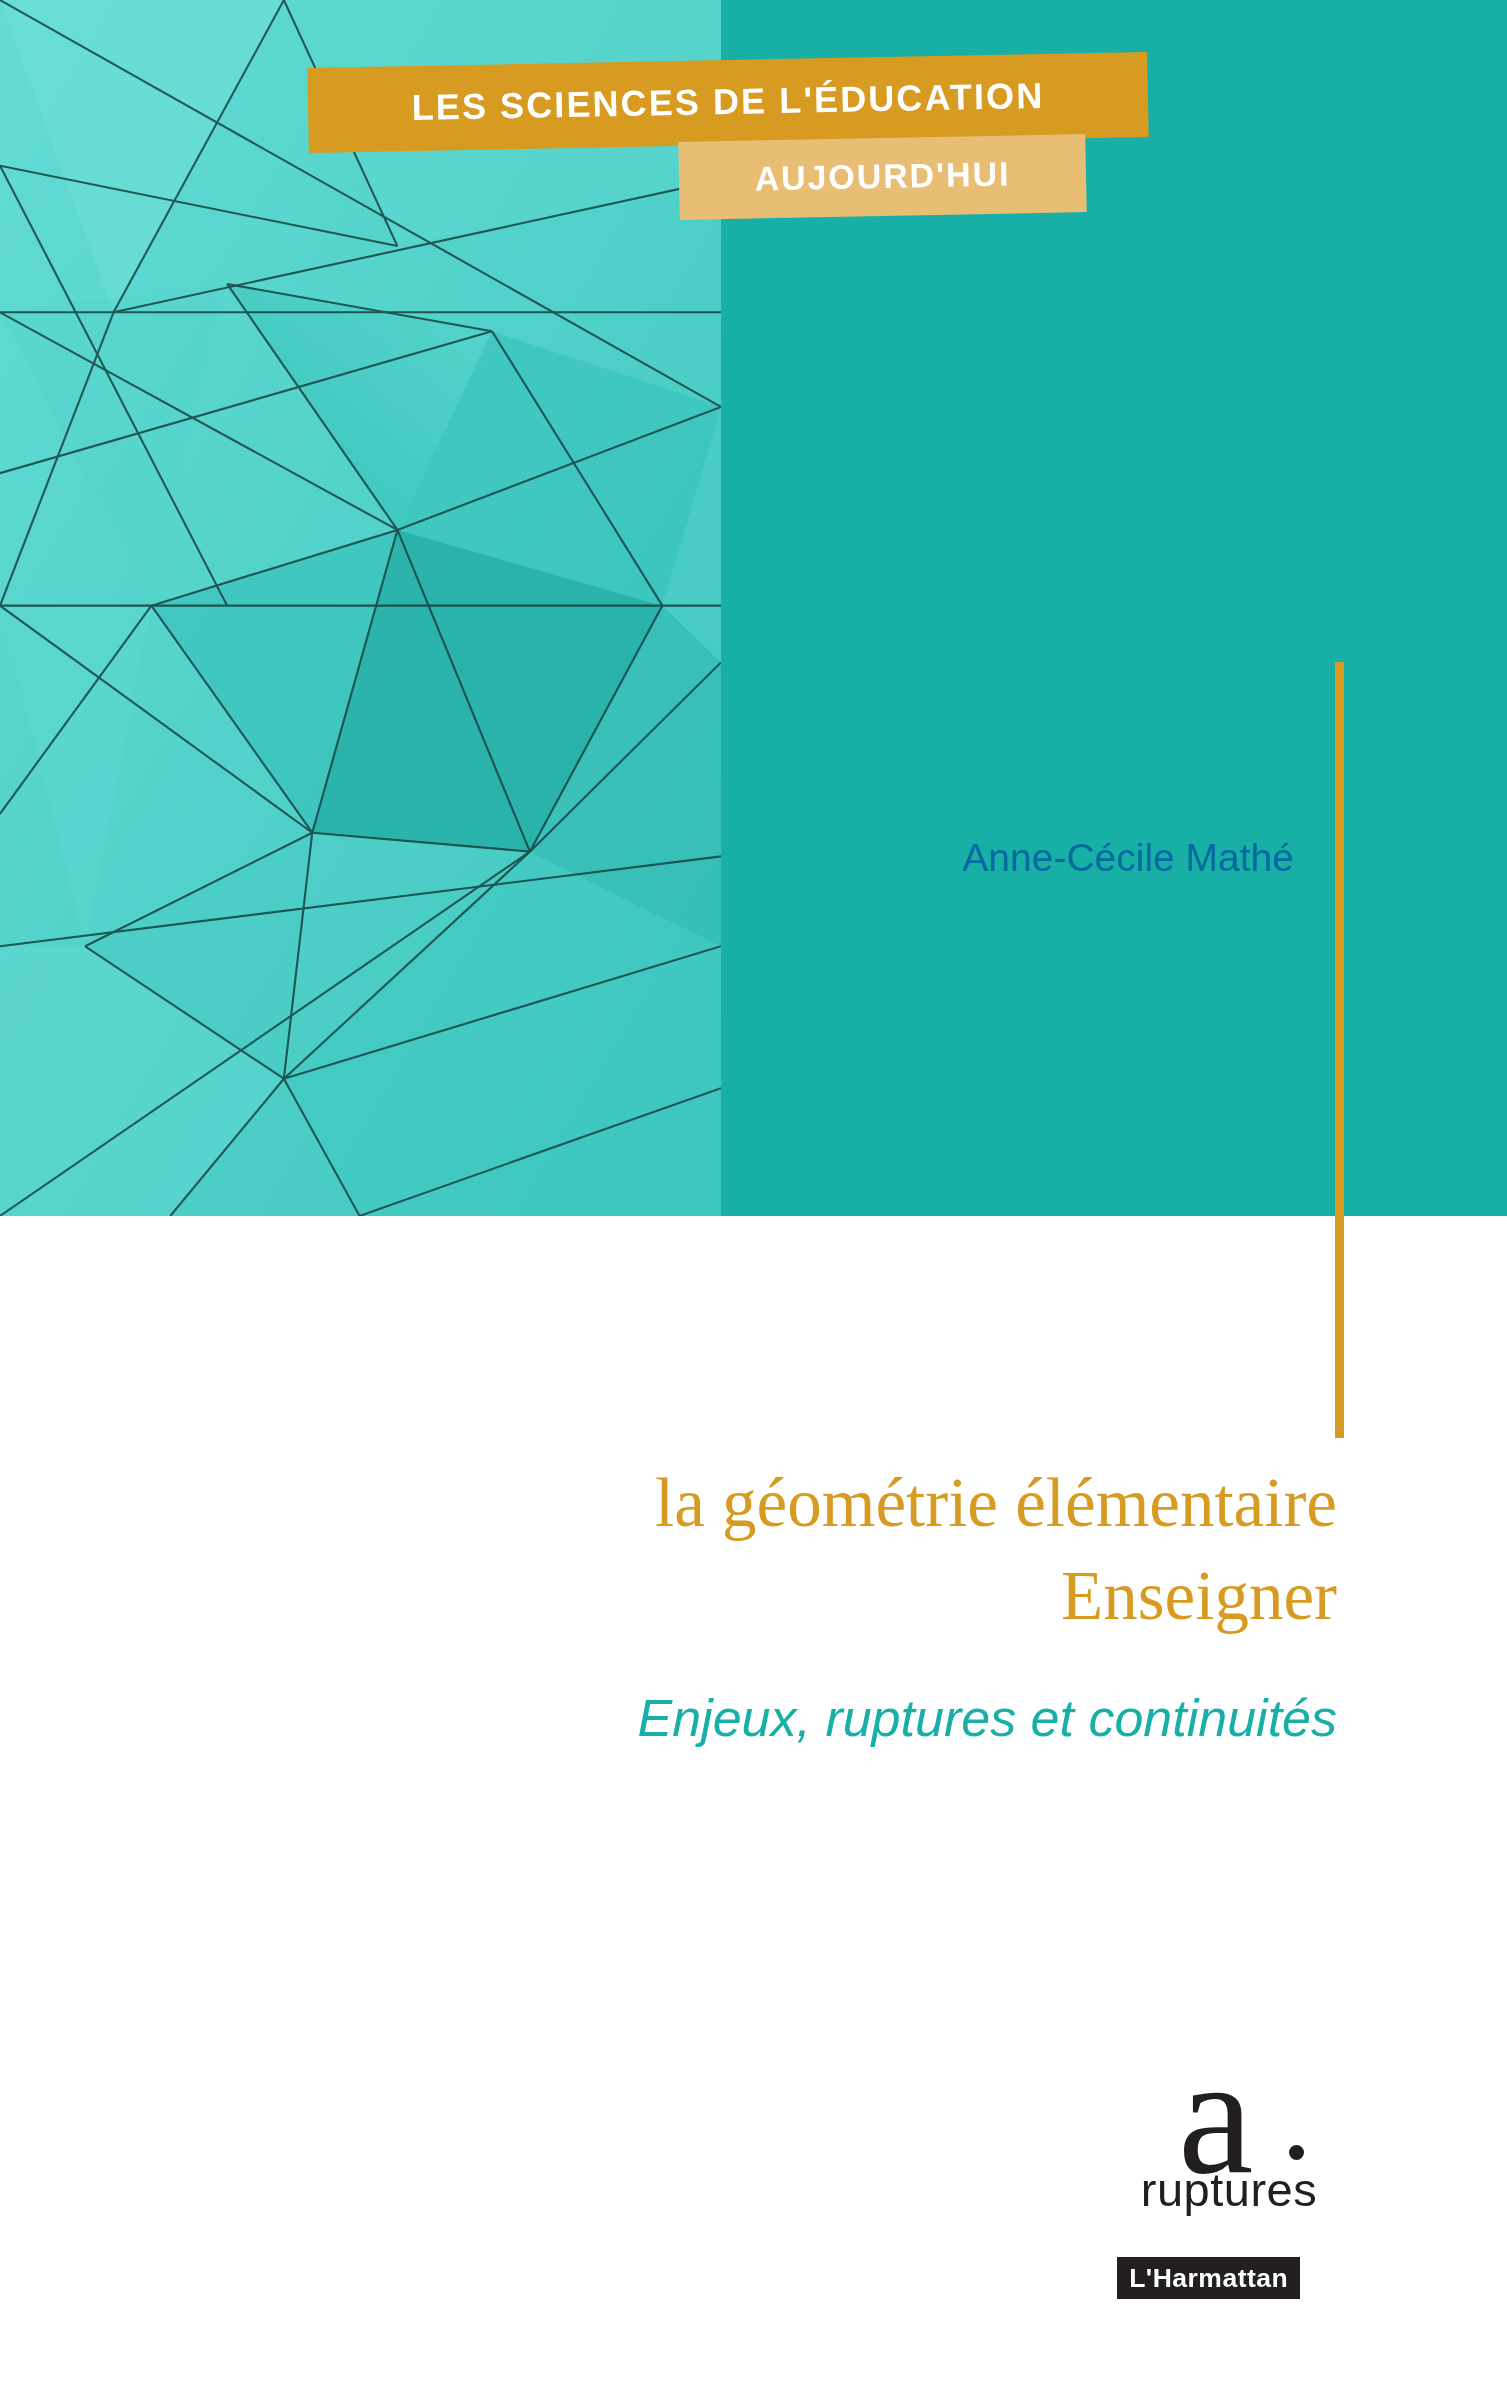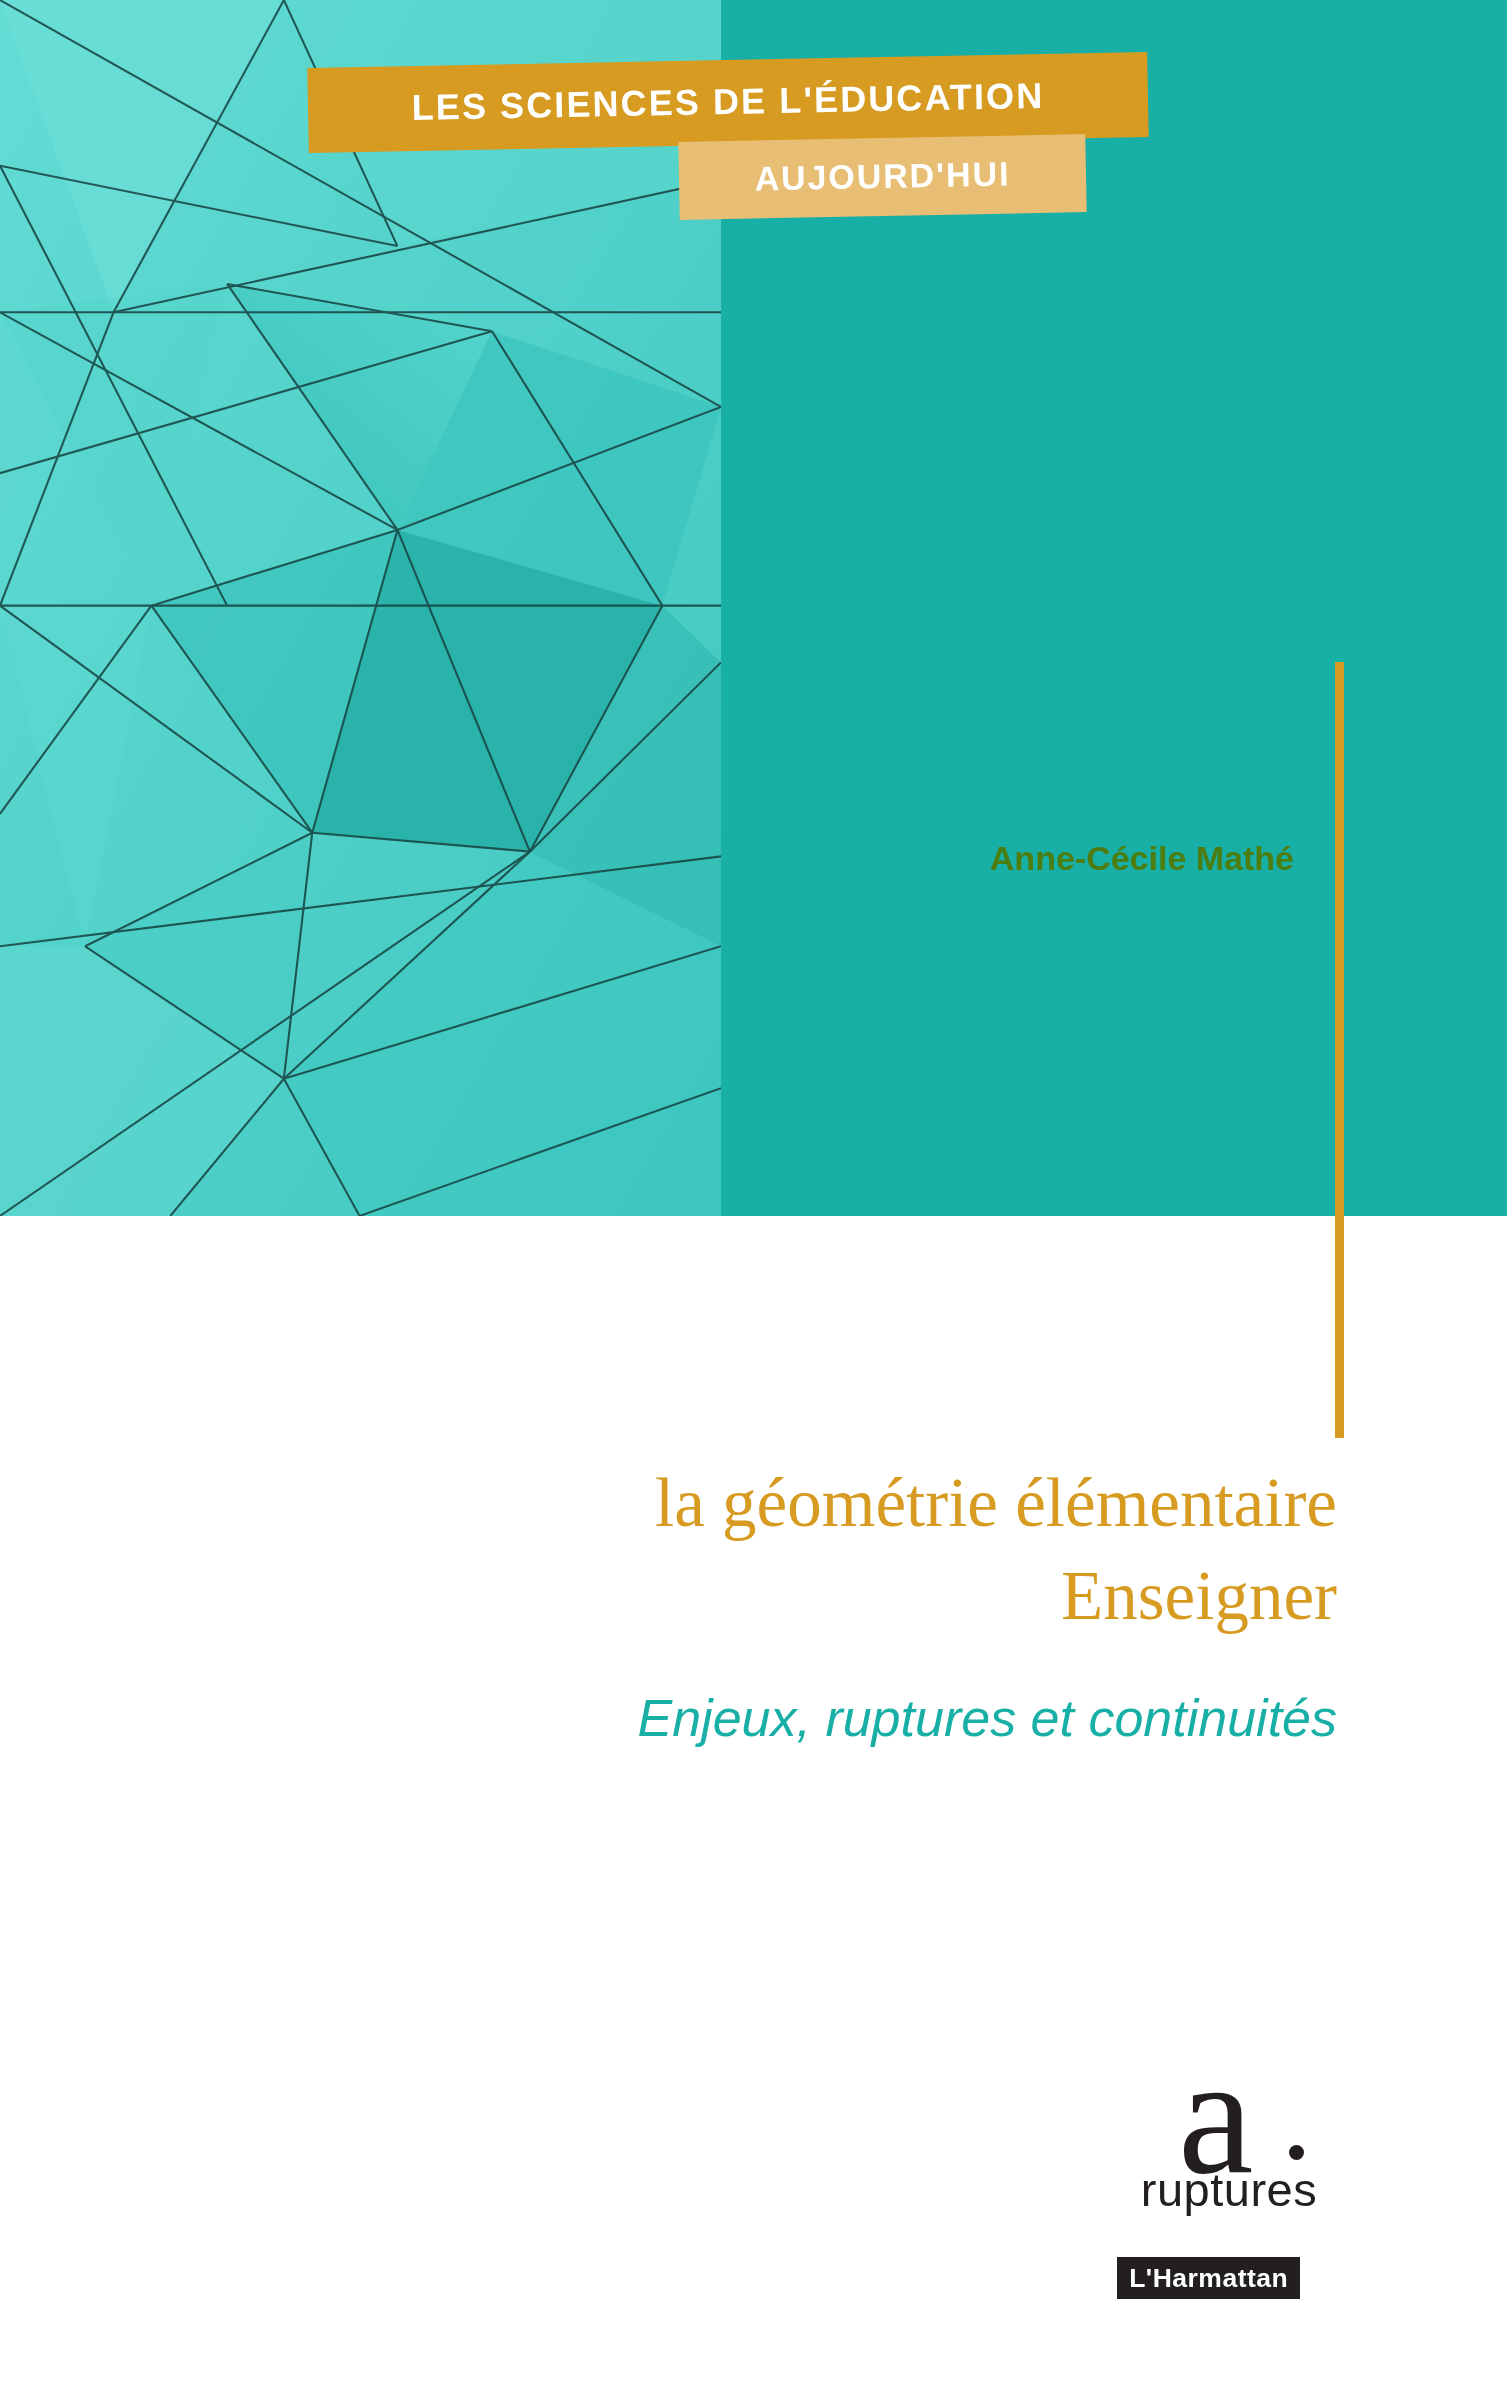--- a/index.html
+++ b/index.html
@@ -94,25 +94,25 @@
     height: 776px;
     background: #D79B22;
   }
 
   
   .authors {
     position: absolute;
     right: 214px;
     top: 830px;
     text-align: right;
-    color: #4d7c0f;
-    font-size: 34px;
+    color: #0369a1;
+    font-size: 39px;
     line-height: 56px;
     font-family: "Liberation Sans", sans-serif;
-    font-weight: bold;
+    font-weight: normal;
   }
   .authors div { white-space: nowrap; }
 
   
   .title-block {
     position: absolute;
     right: 171px;
     top: 1457px;
     width: 1183px;
     text-align: right;

